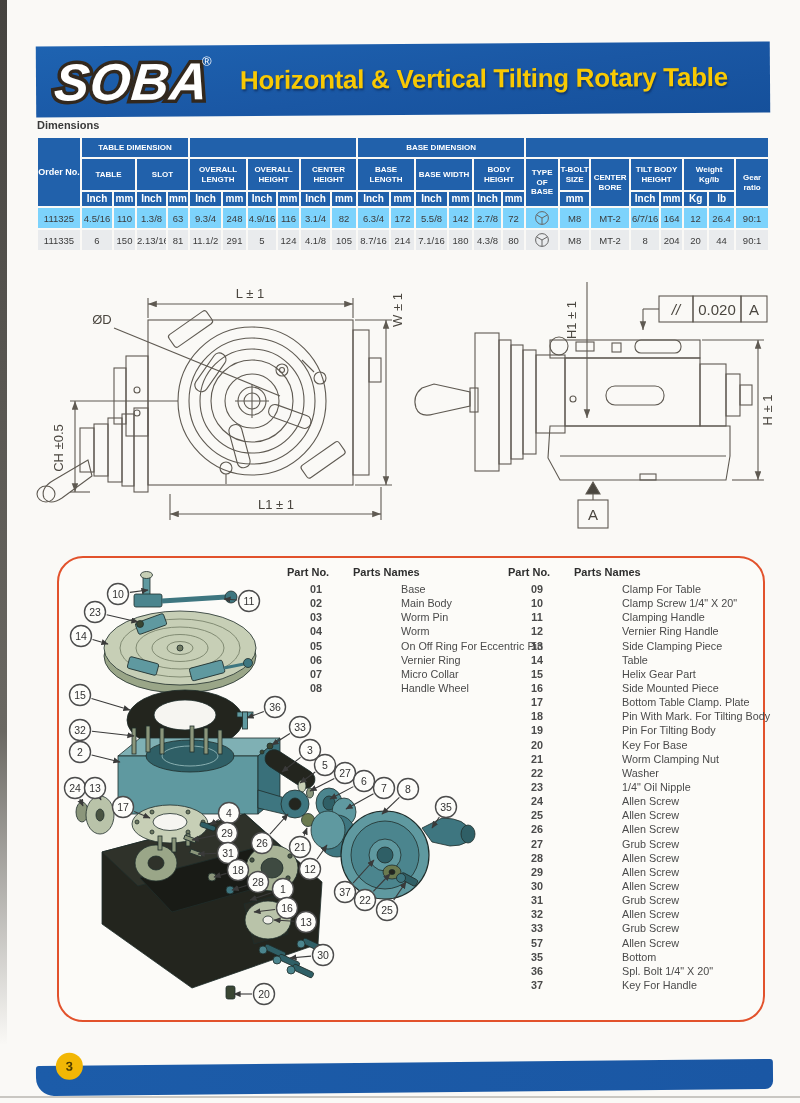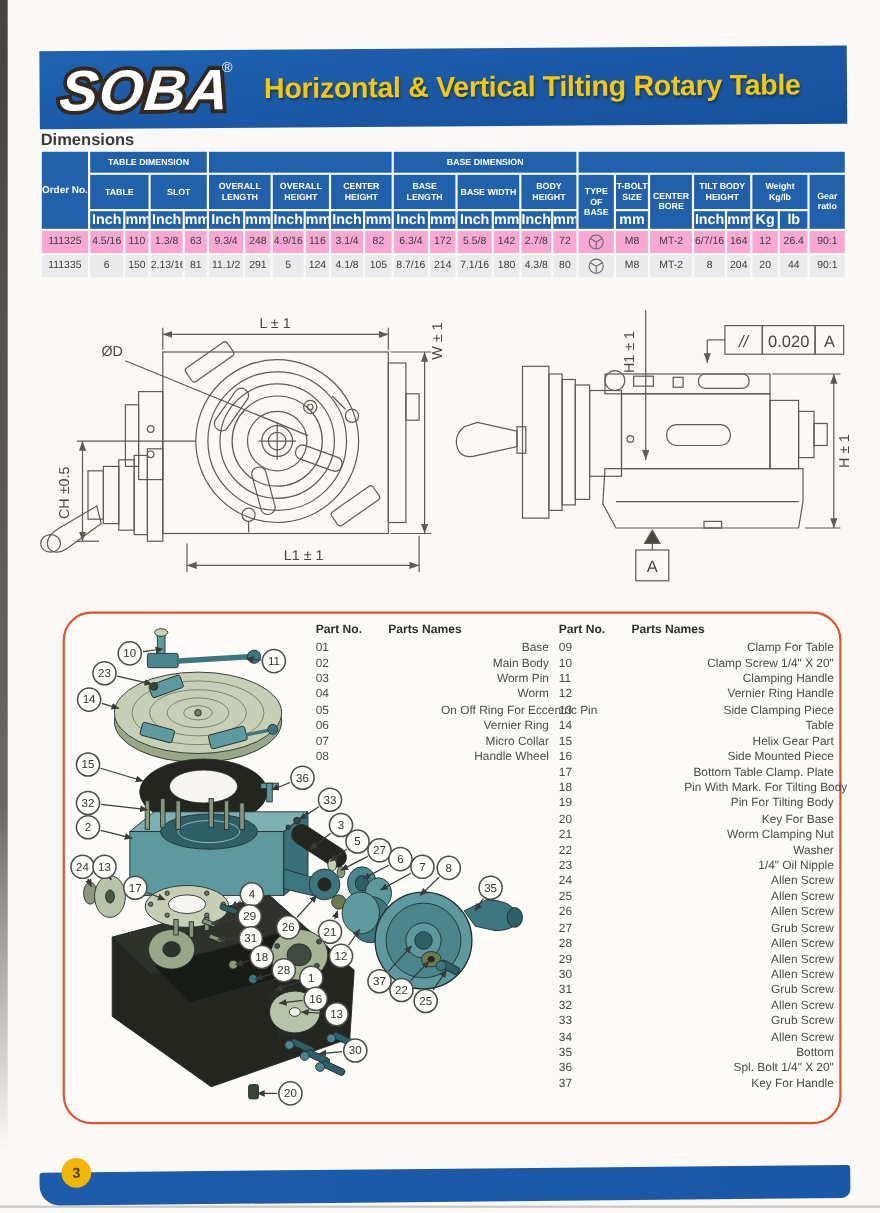--- a/index.html
+++ b/index.html
@@ -15,48 +15,48 @@
         transform:rotate(-0.4deg);display:flex;align-items:center;}
   .logo-svg{margin-left:10px;overflow:visible;flex:none;}
   .logo-text{font-family:"Liberation Sans",sans-serif;font-style:italic;font-weight:bold;
         font-size:52px;fill:#ffffff;stroke:#32281e;stroke-width:7px;paint-order:stroke;
         letter-spacing:1px;}
   .logo-reg{font-family:"Liberation Sans",sans-serif;font-size:13px;fill:#ffffff;}
   .banner-title{color:#f8c903;font-weight:bold;font-size:26px;margin-left:22px;
         letter-spacing:-0.3px;text-shadow:1px 2px 2px rgba(10,30,70,0.55);white-space:nowrap;}
 
   
-  .dim-title{position:absolute;left:37px;top:119px;font-size:15px;font-weight:bold;color:#3a3a3a;}
+  .dim-title{position:absolute;left:37px;top:119px;font-size:11px;font-weight:bold;color:#3a3a3a;}
   table.spec{position:absolute;left:36px;top:136px;width:734px;border-spacing:2px;table-layout:fixed;}
   table.spec td{text-align:center;vertical-align:middle;overflow:hidden;padding:0;}
   .hc{background:#2161ab;color:#fff;font-weight:bold;font-size:8px;line-height:1.2;margin-top:36px;}
   tr.ra{height:19px;} tr.rb{height:31px;} tr.rc{height:14px;}
-  tr.rc .hc{font-size:13px;}
+  tr.rc .hc{font-size:10px;}
   .hc.order{font-size:9px;}
-  tbody td{font-size:9.5px;color:#3b3b3b;height:20px;background:#f9a8d4;}
+  tbody td{font-size:9.5px;color:#3b3b3b;height:20px;background:#7dd3fc;}
   tbody tr:nth-of-type(2) td{background:#e9ebed;}
   .slot-cell svg{vertical-align:middle;}
 
   
   .draw{position:absolute;overflow:visible;}
   .dln{stroke:#5f5a52;stroke-width:1.1;fill:none;}
   .dtext{font-family:"Liberation Sans",sans-serif;font-size:13px;fill:#4a463f;text-anchor:middle;}
   .ttext{font-family:"Liberation Sans",sans-serif;font-size:15px;fill:#4a463f;text-anchor:middle;}
 
   
   .parts-box{position:absolute;left:57px;top:556px;width:704px;height:462px;
         border:2px solid #e2522c;border-radius:26px;background:#fcfbf8;}
   .plist{position:absolute;font-size:10.8px;color:#4a4a4a;}
   .plist-left{left:287px;top:566px;width:212px;}
   .plist-right{left:508px;top:566px;width:250px;}
   .phead,.prow{display:grid;grid-template-columns:58px 1fr;column-gap:8px;}
   .phead{font-weight:bold;color:#2e2e2e;font-size:11px;height:16px;}
   .prow{height:14.15px;line-height:14.15px;}
-  .pno{}
-  .pname{text-align:right;white-space:nowrap;padding-left:48px;}
+  .pno{text-align:center;font-weight:bold;}
+  .pname{text-align:left;white-space:nowrap;padding-left:48px;}
 
   .exploded{position:absolute;left:40px;top:560px;}
   .callout-circle{fill:#fdfdfa;stroke:#4c4c4c;stroke-width:1.4;}
   .callout-num{font-family:"Liberation Sans",sans-serif;font-size:10.5px;fill:#333;text-anchor:middle;}
   .callout-line{stroke:#3a3a3a;stroke-width:1.1;}
 
   
   .footer-bar{position:absolute;left:36px;top:1059px;width:737px;height:30px;
         background:linear-gradient(90deg,#1c5ca9,#1a57a4);
         border-radius:3px 3px 8px 18px;transform:rotate(-0.55deg);transform-origin:right center;}
@@ -733,21 +733,21 @@
       </div>
       <div class="prow">
         <span class="pno">32</span>
         <span class="pname">Allen Screw</span>
       </div>
       <div class="prow">
         <span class="pno">33</span>
         <span class="pname">Grub Screw</span>
       </div>
       <div class="prow">
-        <span class="pno">34</span>
+        <span class="pno">57</span>
         <span class="pname">Allen Screw</span>
       </div>
       <div class="prow">
         <span class="pno">35</span>
         <span class="pname">Bottom</span>
       </div>
       <div class="prow">
         <span class="pno">36</span>
         <span class="pname">Spl. Bolt 1/4" X 20"</span>
       </div>

